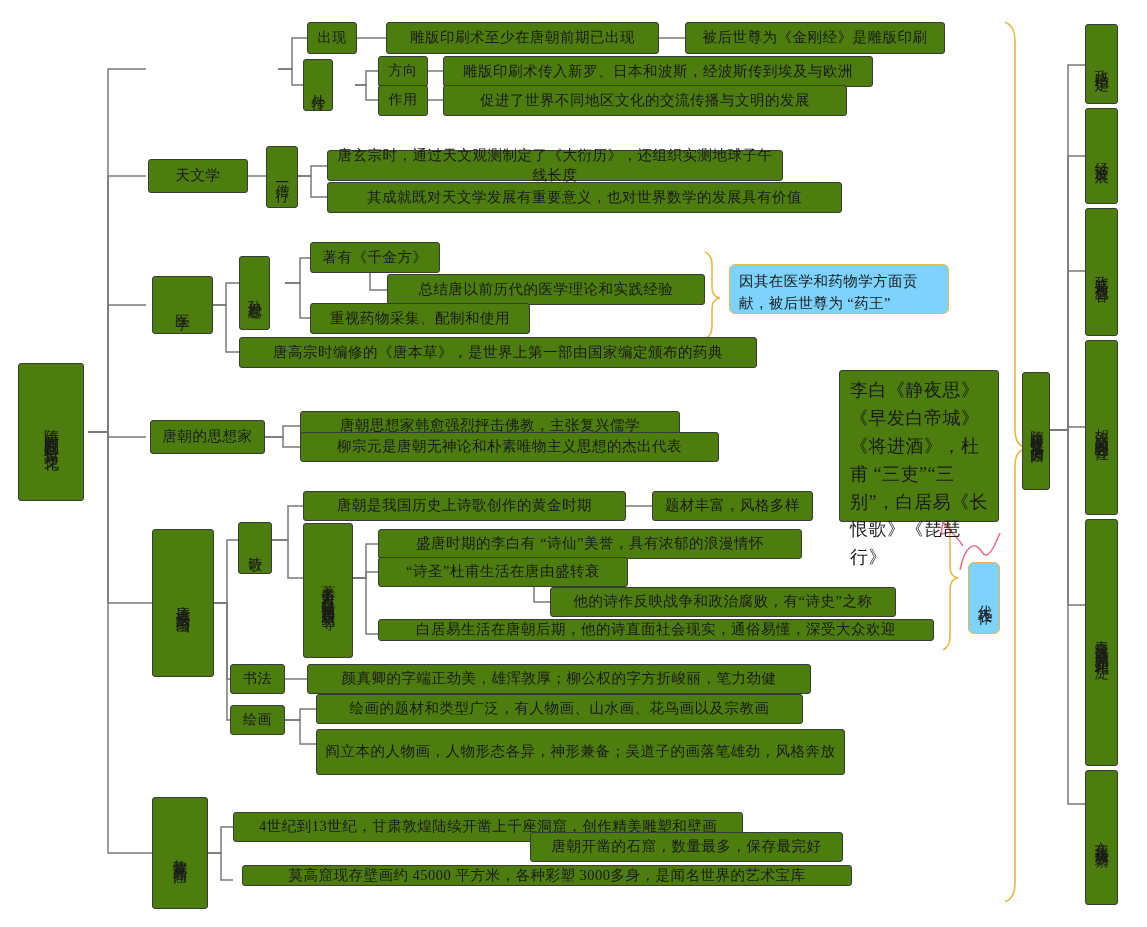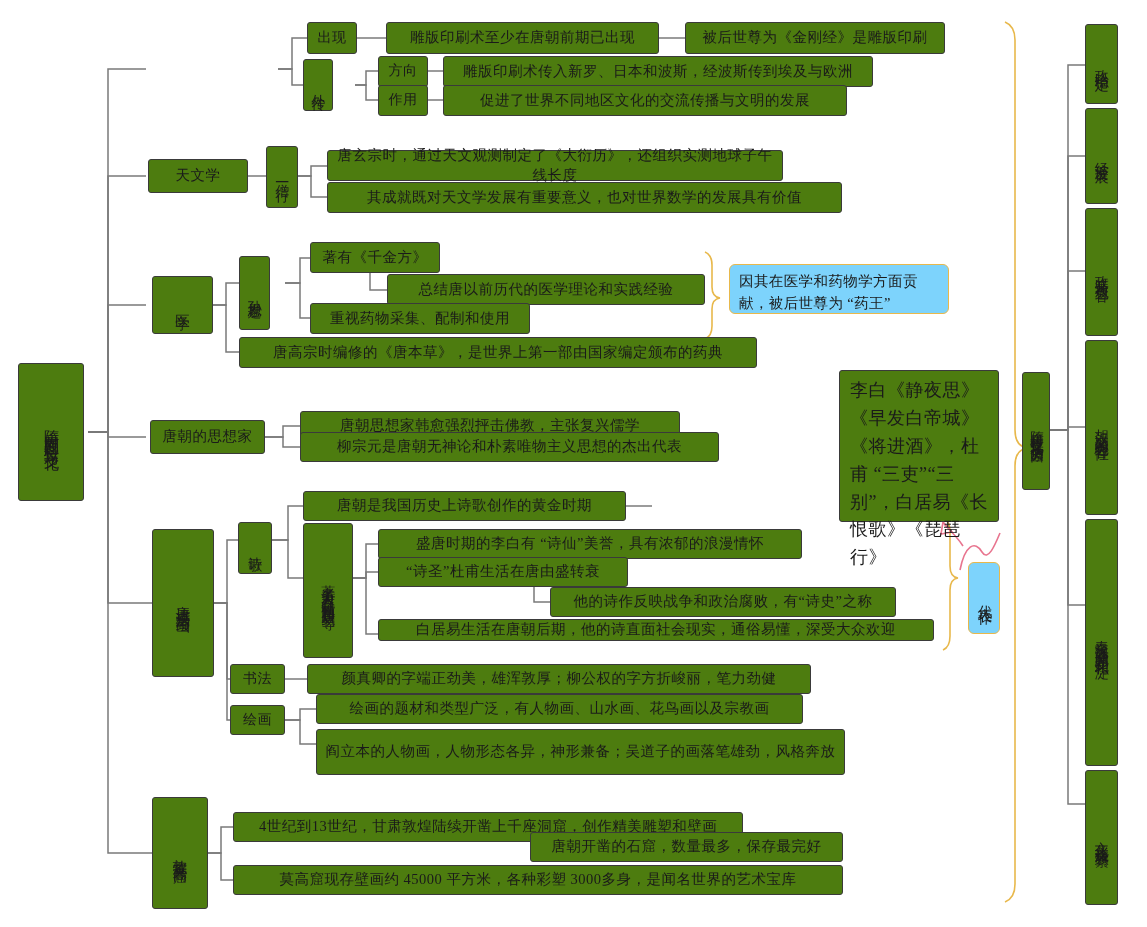--- a/index.html
+++ b/index.html
@@ -166,39 +166,40 @@
   <div class="node leaf" style="left:239px;top:337px;width:518px;height:31px;">唐高宗时编修的《唐本草》，是世界上第一部由国家编定颁布的药典</div>
   <div class="note" style="left:729px;top:264px;width:220px;height:50px;">因其在医学和药物学方面贡献，被后世尊为 “药王”</div>
 
   <div class="node" style="left:150px;top:420px;width:115px;height:34px;">唐朝的思想家</div>
   <div class="node leaf" style="left:300px;top:411px;width:380px;height:30px;">唐朝思想家韩愈强烈抨击佛教，主张复兴儒学</div>
   <div class="node leaf" style="left:300px;top:432px;width:419px;height:30px;">柳宗元是唐朝无神论和朴素唯物主义思想的杰出代表</div>
 
   <div class="node vert" style="left:152px;top:529px;width:62px;height:148px;">唐诗书法与绘画</div>
   <div class="node vert small" style="left:238px;top:522px;width:34px;height:52px;">诗歌</div>
   <div class="node leaf" style="left:303px;top:491px;width:323px;height:30px;">唐朝是我国历史上诗歌创作的黄金时期</div>
+  <div class="node leaf" style="left:652px;top:491px;width:161px;height:30px;">题材丰富，风格多样</div>
   <div class="node vert small" style="left:303px;top:523px;width:50px;height:135px;">著名诗人有李白杜甫和白居易等</div>
   <div class="node leaf" style="left:378px;top:529px;width:424px;height:30px;">盛唐时期的李白有 “诗仙”美誉，具有浓郁的浪漫情怀</div>
   <div class="node leaf" style="left:378px;top:557px;width:250px;height:30px;">“诗圣”杜甫生活在唐由盛转衰</div>
   <div class="node leaf" style="left:550px;top:587px;width:346px;height:30px;">他的诗作反映战争和政治腐败，有“诗史”之称</div>
   <div class="node leaf" style="left:378px;top:619px;width:556px;height:22px;">白居易生活在唐朝后期，他的诗直面社会现实，通俗易懂，深受大众欢迎</div>
 
   <div class="node small" style="left:230px;top:664px;width:55px;height:30px;">书法</div>
   <div class="node leaf" style="left:307px;top:664px;width:504px;height:30px;">颜真卿的字端正劲美，雄浑敦厚；柳公权的字方折峻丽，笔力劲健</div>
   <div class="node small" style="left:230px;top:705px;width:55px;height:30px;">绘画</div>
   <div class="node leaf" style="left:316px;top:694px;width:487px;height:30px;">绘画的题材和类型广泛，有人物画、山水画、花鸟画以及宗教画</div>
   <div class="node leaf" style="left:316px;top:729px;width:529px;height:46px;">阎立本的人物画，人物形态各异，神形兼备；吴道子的画落笔雄劲，风格奔放</div>
 
   <div class="node leaf" style="left:839px;top:370px;width:160px;height:152px;padding:6px 10px;text-align:left;display:block;font-size:18px;line-height:1.55;">李白《静夜思》《早发白帝城》《将进酒》，杜甫 “三吏”“三别”，白居易《长恨歌》《琵琶行》</div>
   <div class="note vert" style="left:968px;top:562px;width:32px;height:72px;">代表作</div>
 
   <div class="node vert" style="left:152px;top:797px;width:56px;height:112px;">敦煌莫高窟</div>
   <div class="node leaf" style="left:233px;top:812px;width:510px;height:30px;">4世纪到13世纪，甘肃敦煌陆续开凿上千座洞窟，创作精美雕塑和壁画</div>
   <div class="node leaf" style="left:530px;top:832px;width:313px;height:30px;">唐朝开凿的石窟，数量最多，保存最完好</div>
-  <div class="node leaf" style="left:233px;top:865px;width:610px;height:30px;text-align:right;">莫高窟现存壁画约 45000 平方米，各种彩塑 3000多身，是闻名世界的艺术宝库</div>
+  <div class="node leaf" style="left:242px;top:865px;width:610px;height:21px;text-align:right;">莫高窟现存壁画约 45000 平方米，各种彩塑 3000多身，是闻名世界的艺术宝库</div>
 
   <div class="node vert" style="left:1022px;top:372px;width:28px;height:118px;font-size:13.5px;letter-spacing:2px;">隋唐科技文化发达的原因</div>
 
   <div class="node vert small" style="left:1085px;top:24px;width:33px;height:80px;">政治稳定</div>
   <div class="node vert small" style="left:1085px;top:108px;width:33px;height:96px;">经济发展</div>
   <div class="node vert small" style="left:1085px;top:208px;width:33px;height:128px;">政策开放包容</div>
   <div class="node vert small" style="left:1085px;top:340px;width:33px;height:175px;">胡汉交融的包容性</div>
   <div class="node vert small" style="left:1085px;top:519px;width:33px;height:247px;">秦汉魏晋南北朝文化积淀</div>
   <div class="node vert small" style="left:1085px;top:770px;width:33px;height:135px;">文化交流频繁</div>
 

